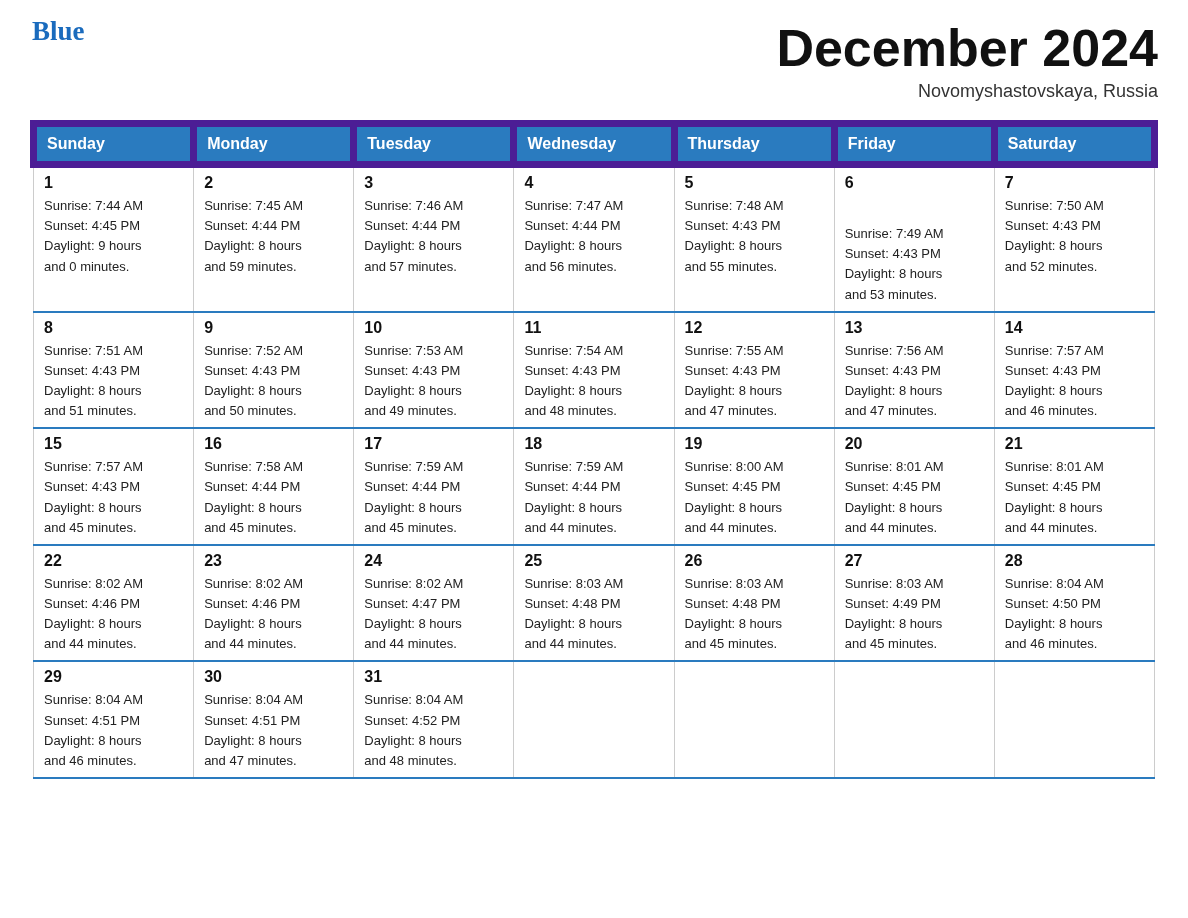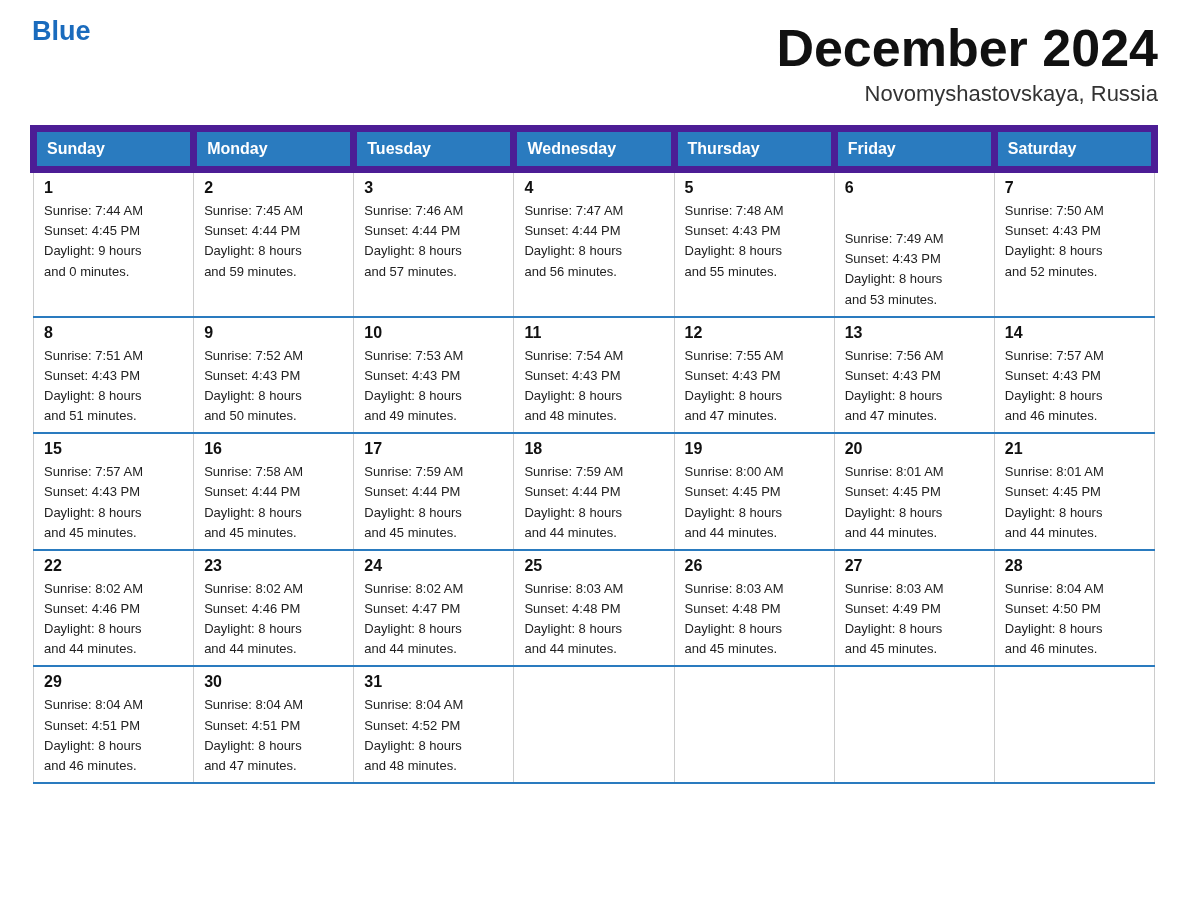--- a/index.html
+++ b/index.html
@@ -24,21 +24,21 @@
     .title-block {
       text-align: right;
     }
     .title-block h1 {
       font-size: 52px;
       font-weight: bold;
       color: #111;
       line-height: 1.1;
     }
     .title-block h2 {
-      font-size: 22px;
+      font-size: 18px;
       font-weight: normal;
       color: #333;
       margin-top: 4px;
     }
     table {
       width: 100%;
       border-collapse: collapse;
       table-layout: fixed;
     }
     thead th {
@@ -80,21 +80,21 @@
       font-size: 30px;
       font-weight: bold;
       color: #222;
     }
   </style>
 </head>
 <body>
 
 <div class="header">
   <div class="logo">
-    <div style="color:#1a6bbd;font-size:27px;font-weight:bold;margin-top:-4px;margin-left:2px;">Blue</div>
+    <div style="color:#1a6bbd;font-size:27px;font-weight:bold;margin-top:-4px;margin-left:2px;font-family:Liberation Serif, serif;">Blue</div>
   </div>
   <div class="title-block">
     <h1>December 2024</h1>
     <h2>Novomyshastovskaya, Russia</h2>
   </div>
 </div>
 
 <table>
   <thead>
     <tr>

